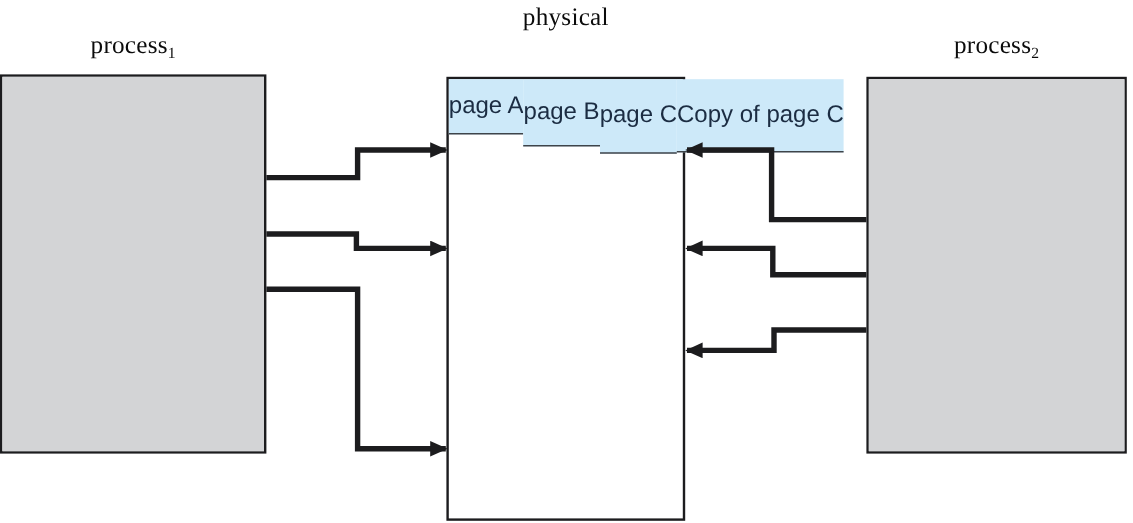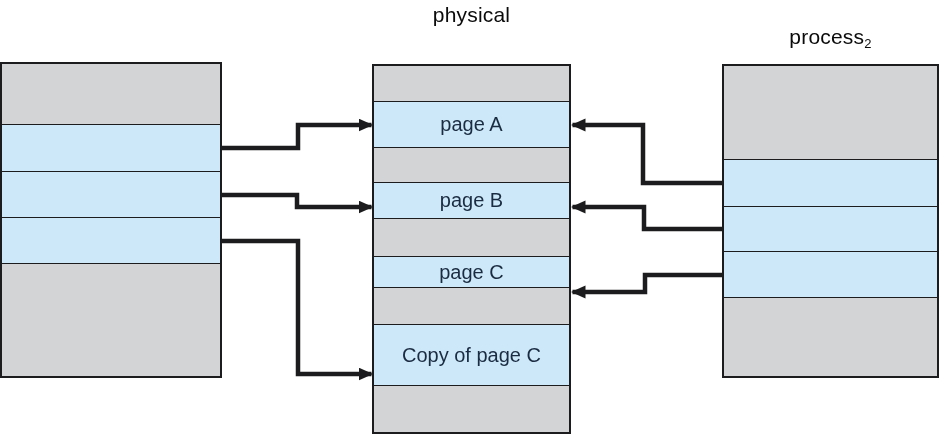--- a/index.html
+++ b/index.html
@@ -17,36 +17,36 @@
     background:var(--bg);
     font-family:"Liberation Sans", sans-serif;
     overflow:hidden;
   }
   .title{
     position:absolute;
     text-align:center;
     font-size:21px;
     color:var(--title-text);
     letter-spacing:0.2px;
+    font-family:Liberation Serif, serif;
   }
   .title sub{
     font-size:13px;
     line-height:0;
     vertical-align:-4px;
   }
   .title-left{left:0;top:25px;width:222px;}
   .title-center{left:372px;top:1px;width:199px;line-height:27px;}
   .title-right{left:722px;top:25px;width:217px;}
 
   .box{
     position:absolute;
     box-sizing:border-box;
     border:2px solid var(--line);
     display:flex;
-    flex-direction:column;
   }
   .left-box{left:0;top:62px;width:222px;height:316px;}
   .memory-box{left:372px;top:64px;width:199px;height:370px;}
   .right-box{left:722px;top:64px;width:217px;height:314px;}
 
   .row{
     box-sizing:border-box;
     border-bottom:1.5px solid var(--line);
     display:flex;
     align-items:center;
@@ -65,42 +65,43 @@
     pointer-events:none;
   }
   .arrows path{fill:none;stroke:var(--line);stroke-width:4.5;}
   .arrows marker path{fill:var(--line);stroke:none;}
 </style>
 </head>
 <body>
 
 <div class="stage">
 
+  <div class="title title-left"><span>process</span><sub>1</sub></div>
 
   <div class="title title-center">
     <div>physical</div>
   </div>
 
   <div class="title title-right"><span>process</span><sub>2</sub></div>
 
   <div class="box left-box">
     <div class="row gray" style="height:61px"></div>
     <div class="row blue" style="height:47px"></div>
     <div class="row blue" style="height:46px"></div>
     <div class="row blue" style="height:46px"></div>
     <div class="row gray"></div>
   </div>
 
   <div class="box memory-box">
     <div class="row gray" style="height:36px"></div>
     <div class="row blue" style="height:46px">page A</div>
     <div class="row gray" style="height:35px"></div>
-    <div class="row blue" style="height:36px">page B</div>
+    <div class="row blue" style="height:56px">page B</div>
     <div class="row gray" style="height:38px"></div>
-    <div class="row blue" style="height:31px">page C</div>
+    <div class="row blue" style="height:62px">page C</div>
     <div class="row gray" style="height:37px"></div>
     <div class="row blue" style="height:61px">Copy of page C</div>
     <div class="row gray"></div>
   </div>
 
   <div class="box right-box">
     <div class="row gray" style="height:94px"></div>
     <div class="row blue" style="height:47px"></div>
     <div class="row blue" style="height:45px"></div>
     <div class="row blue" style="height:46px"></div>

